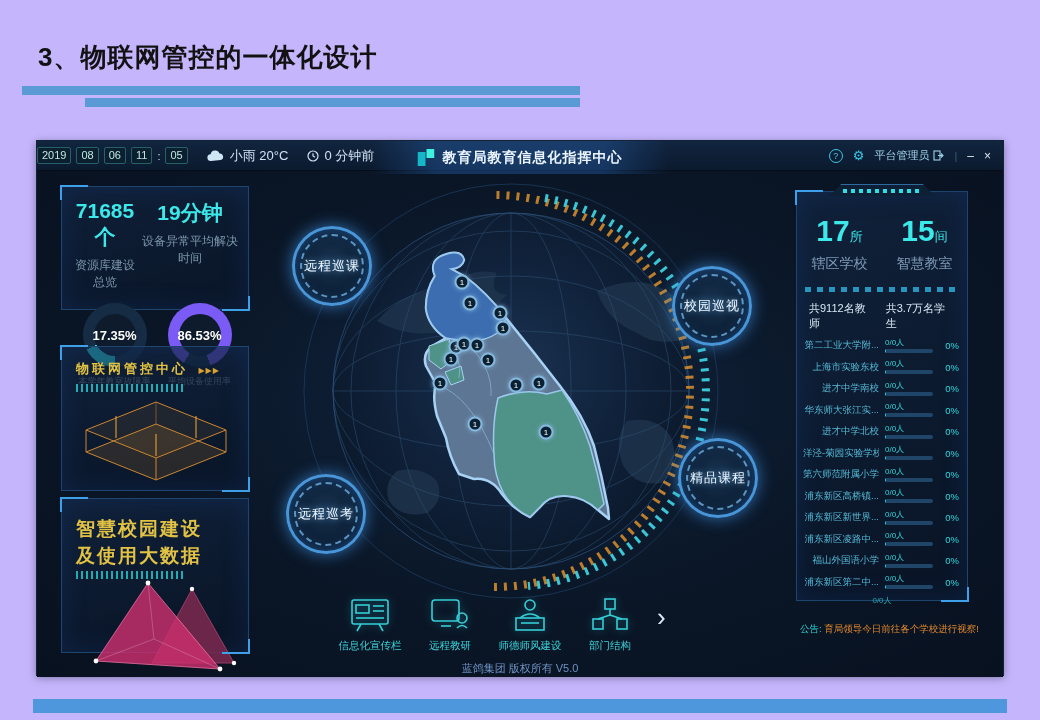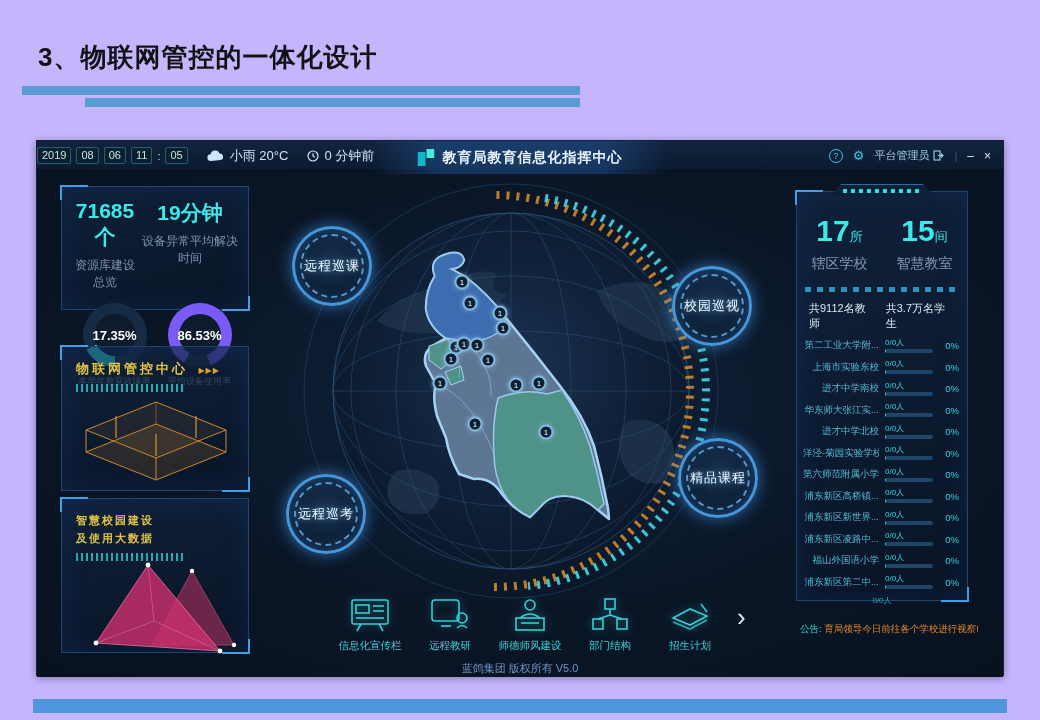--- a/index.html
+++ b/index.html
@@ -63,21 +63,21 @@
   .donut::after { content:""; position:absolute; inset:11px; border-radius:50%; background:#0d1b2c; }
   .donut-val { position:absolute; inset:0; display:flex; align-items:center; justify-content:center; color:#ffffff; font-size:13px; font-weight:bold; z-index:2; }
   .gauge-label { color:#7a95a9; font-size:9px; margin-top:8px; }
 
   .p-iot { left:24px; top:175px; width:188px; height:145px; padding:12px 14px 0; }
   .panel-title { color:#e2c245; font-size:13px; font-weight:bold; letter-spacing:3px; }
   .title-chevrons { color:#d9a12e; font-size:8px; letter-spacing:1px; margin-left:6px; }
   .eq { width:110px; height:8px; margin-top:6px; background:repeating-linear-gradient(90deg,#28cfd4 0 2px, rgba(40,207,212,0) 2px 5px); opacity:.8; }
 
   .p-radar { left:24px; top:327px; width:188px; height:155px; padding:12px 14px 0; }
-  .panel-title2 { color:#e2c245; font-size:11px; font-weight:bold; letter-spacing:2px; line-height:18px; }
+  .panel-title2 { color:#e2c245; font-size:19px; font-weight:bold; letter-spacing:2px; line-height:18px;margin-top:9px; }
 
   
   .p-right { left:759px; top:20px; width:172px; height:410px; }
   .rp-tab { position:absolute; top:-8px; left:50%; transform:translateX(-50%); width:120px; height:12px; background:#0d2036;
     border:1px solid #2c6aa0; border-bottom:none; clip-path:polygon(6% 100%, 16% 0, 84% 0, 94% 100%); display:flex; align-items:center; justify-content:center; }
   .rp-tab i { display:block; width:78px; height:4px; background:repeating-linear-gradient(90deg,#2de0e8 0 4px, transparent 4px 8px); }
   .rp-stats { display:flex; justify-content:space-around; padding-top:22px; text-align:center; }
   .rp-val { color:#3ce9ea; font-size:30px; font-weight:bold; }
   .rp-unit { font-size:13px; font-weight:normal; }
   .rp-label { color:#7e99b6; font-size:14px; margin-top:7px; }
@@ -490,28 +490,20 @@
         </div>
         <div class="dock-item">
           <svg class="dock-icon" width="46" height="38" viewBox="0 0 46 38" fill="none" stroke="#35cfd6" stroke-width="1.6">
             <rect x="18" y="3" width="10" height="10"></rect>
               <rect x="6" y="23" width="10" height="10"></rect>
               <rect x="30" y="23" width="10" height="10"></rect>
               <path d="M23 13 V19 M23 19 L11 23 M23 19 L35 23"></path>
           </svg>
           <span class="dock-label">部门结构</span>
         </div>
-        <div class="dock-item">
-          <svg class="dock-icon" width="46" height="38" viewBox="0 0 46 38" fill="none" stroke="#35cfd6" stroke-width="1.6">
-            <path d="M6 22 L23 13 L40 20 L23 29 Z"></path>
-              <path d="M6 26 L23 33 L40 24" opacity=".8"></path>
-              <line x1="34" y1="8" x2="40" y2="16"></line>
-          </svg>
-          <span class="dock-label">招生计划</span>
-        </div>
         <div class="dock-more">›</div>
       </div>
 
       <div class="announcement">
         <span class="ann-prefix">公告: </span><span class="ann-text">育局领导今日前往各个学校进行视察!</span>
       </div>
 
       <div class="dash-footer">蓝鸽集团 版权所有  V5.0</div>
     </div>
   </div>

